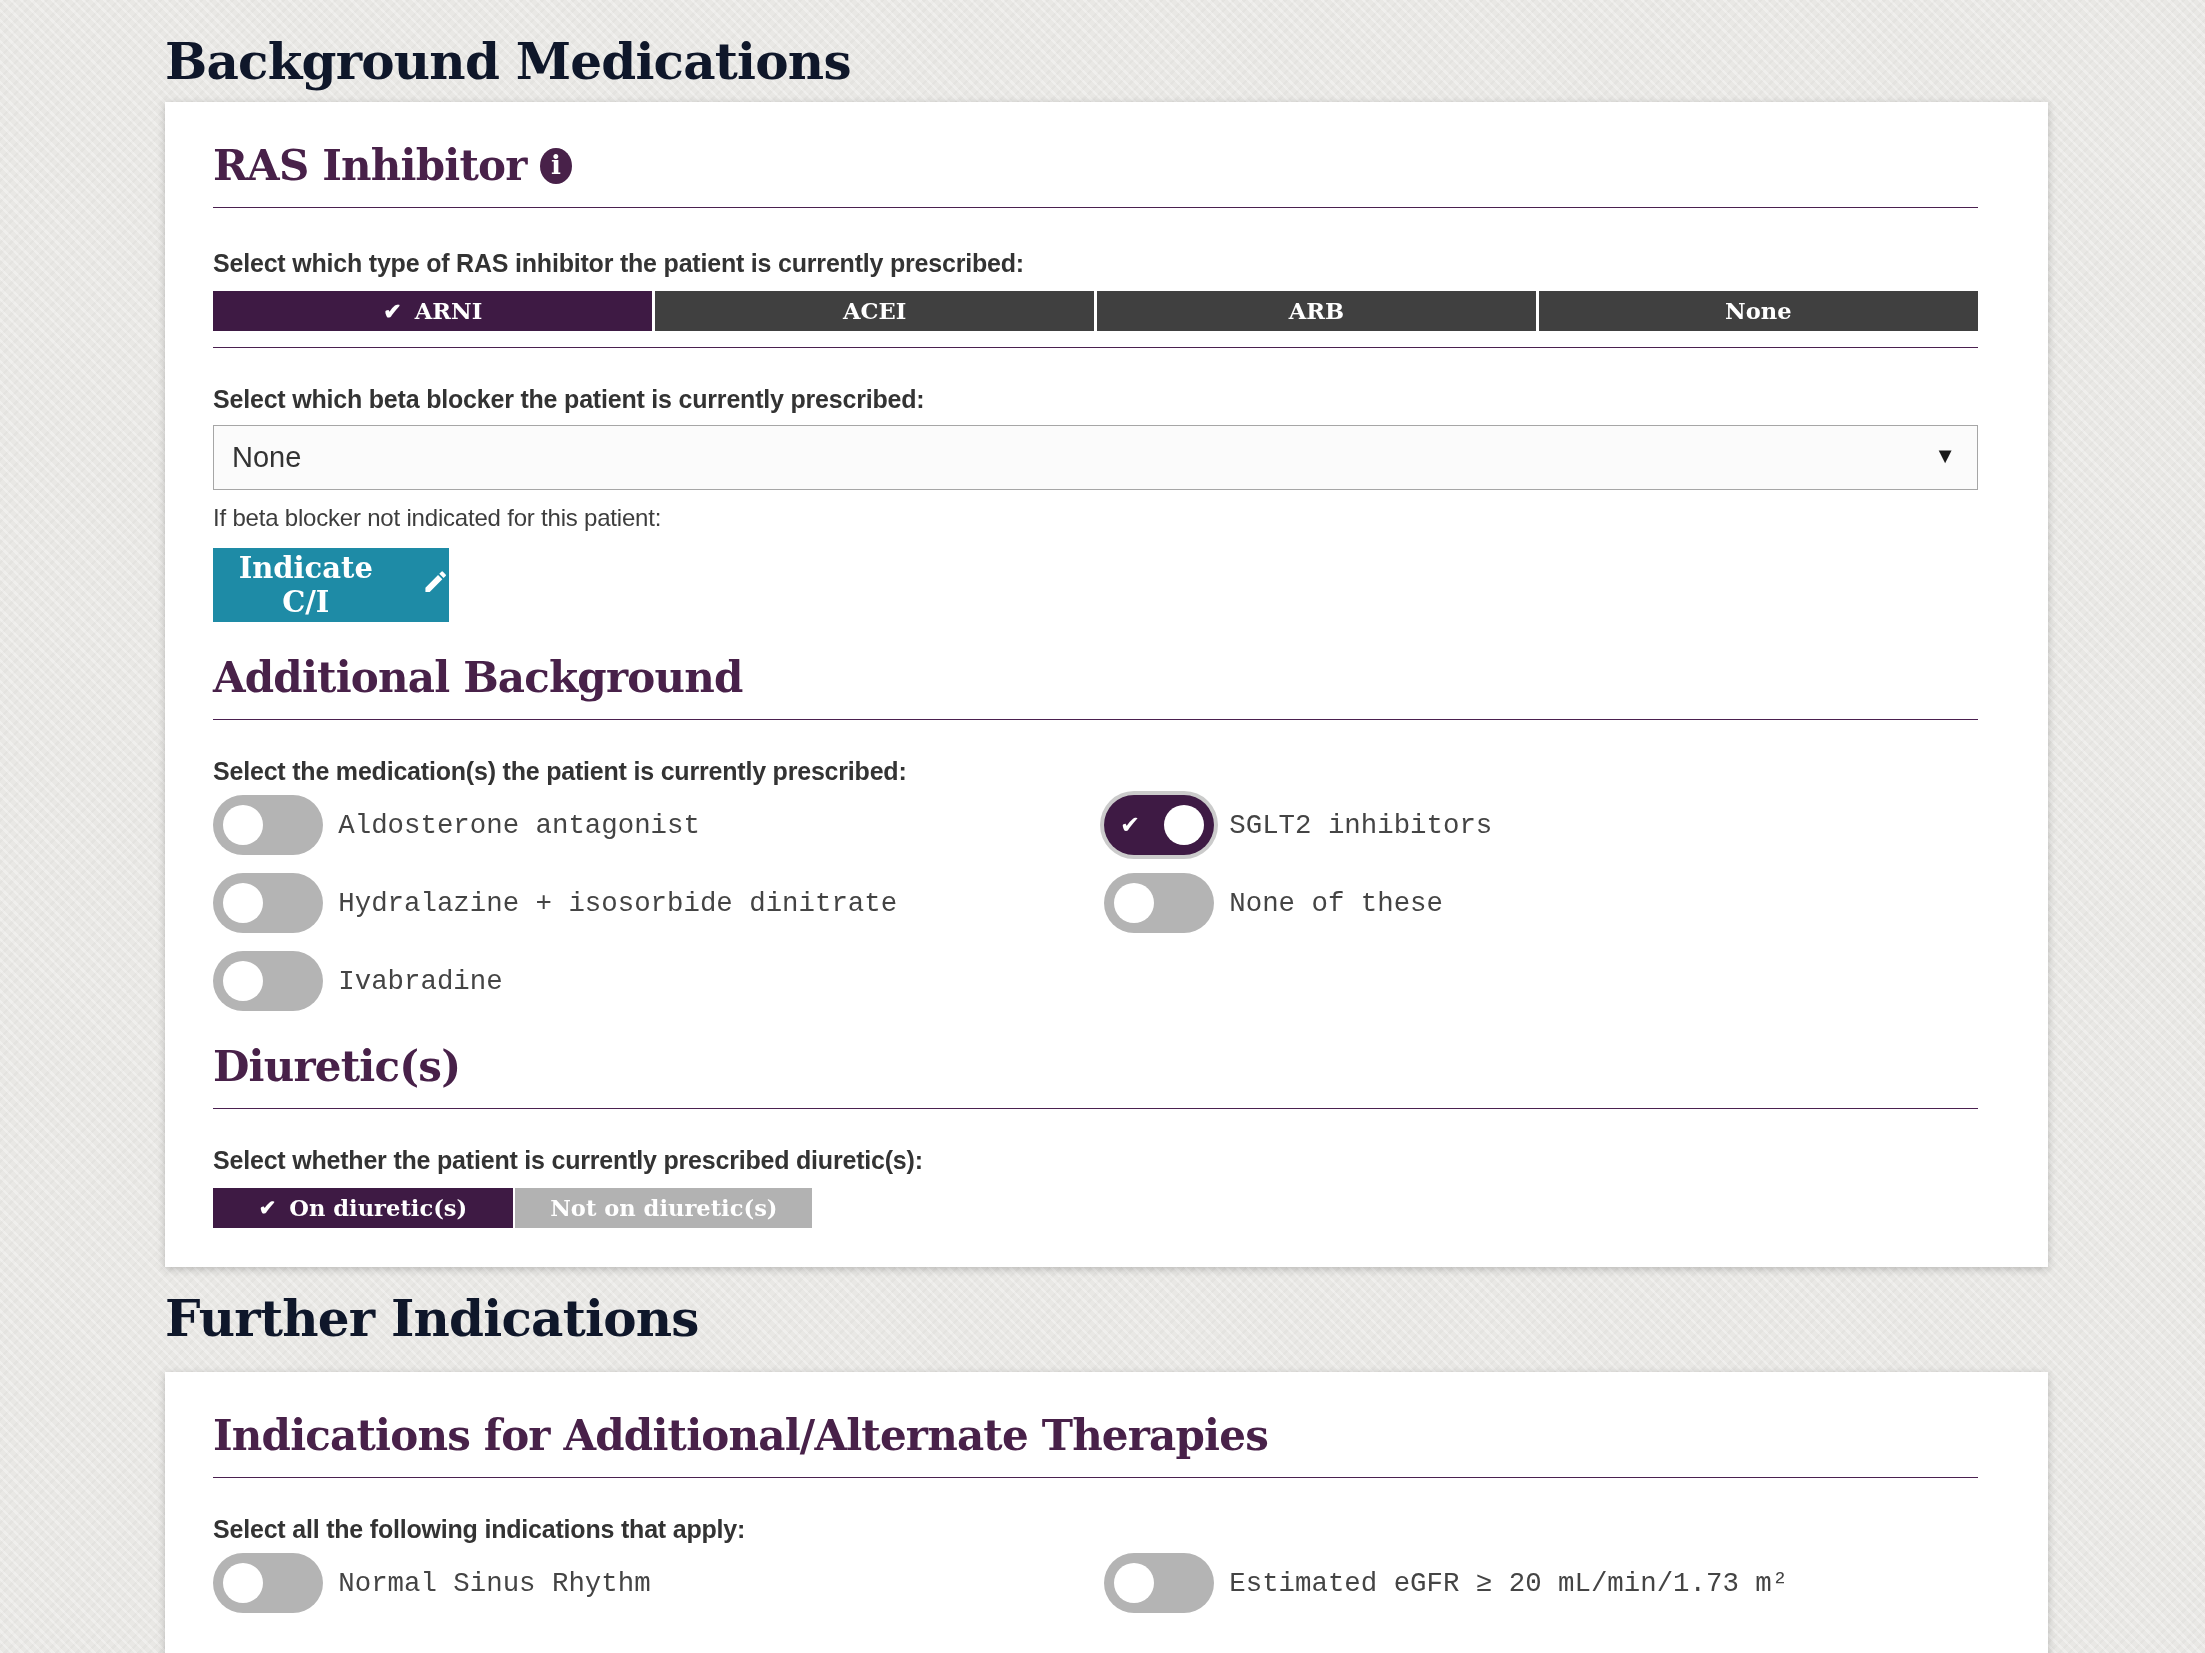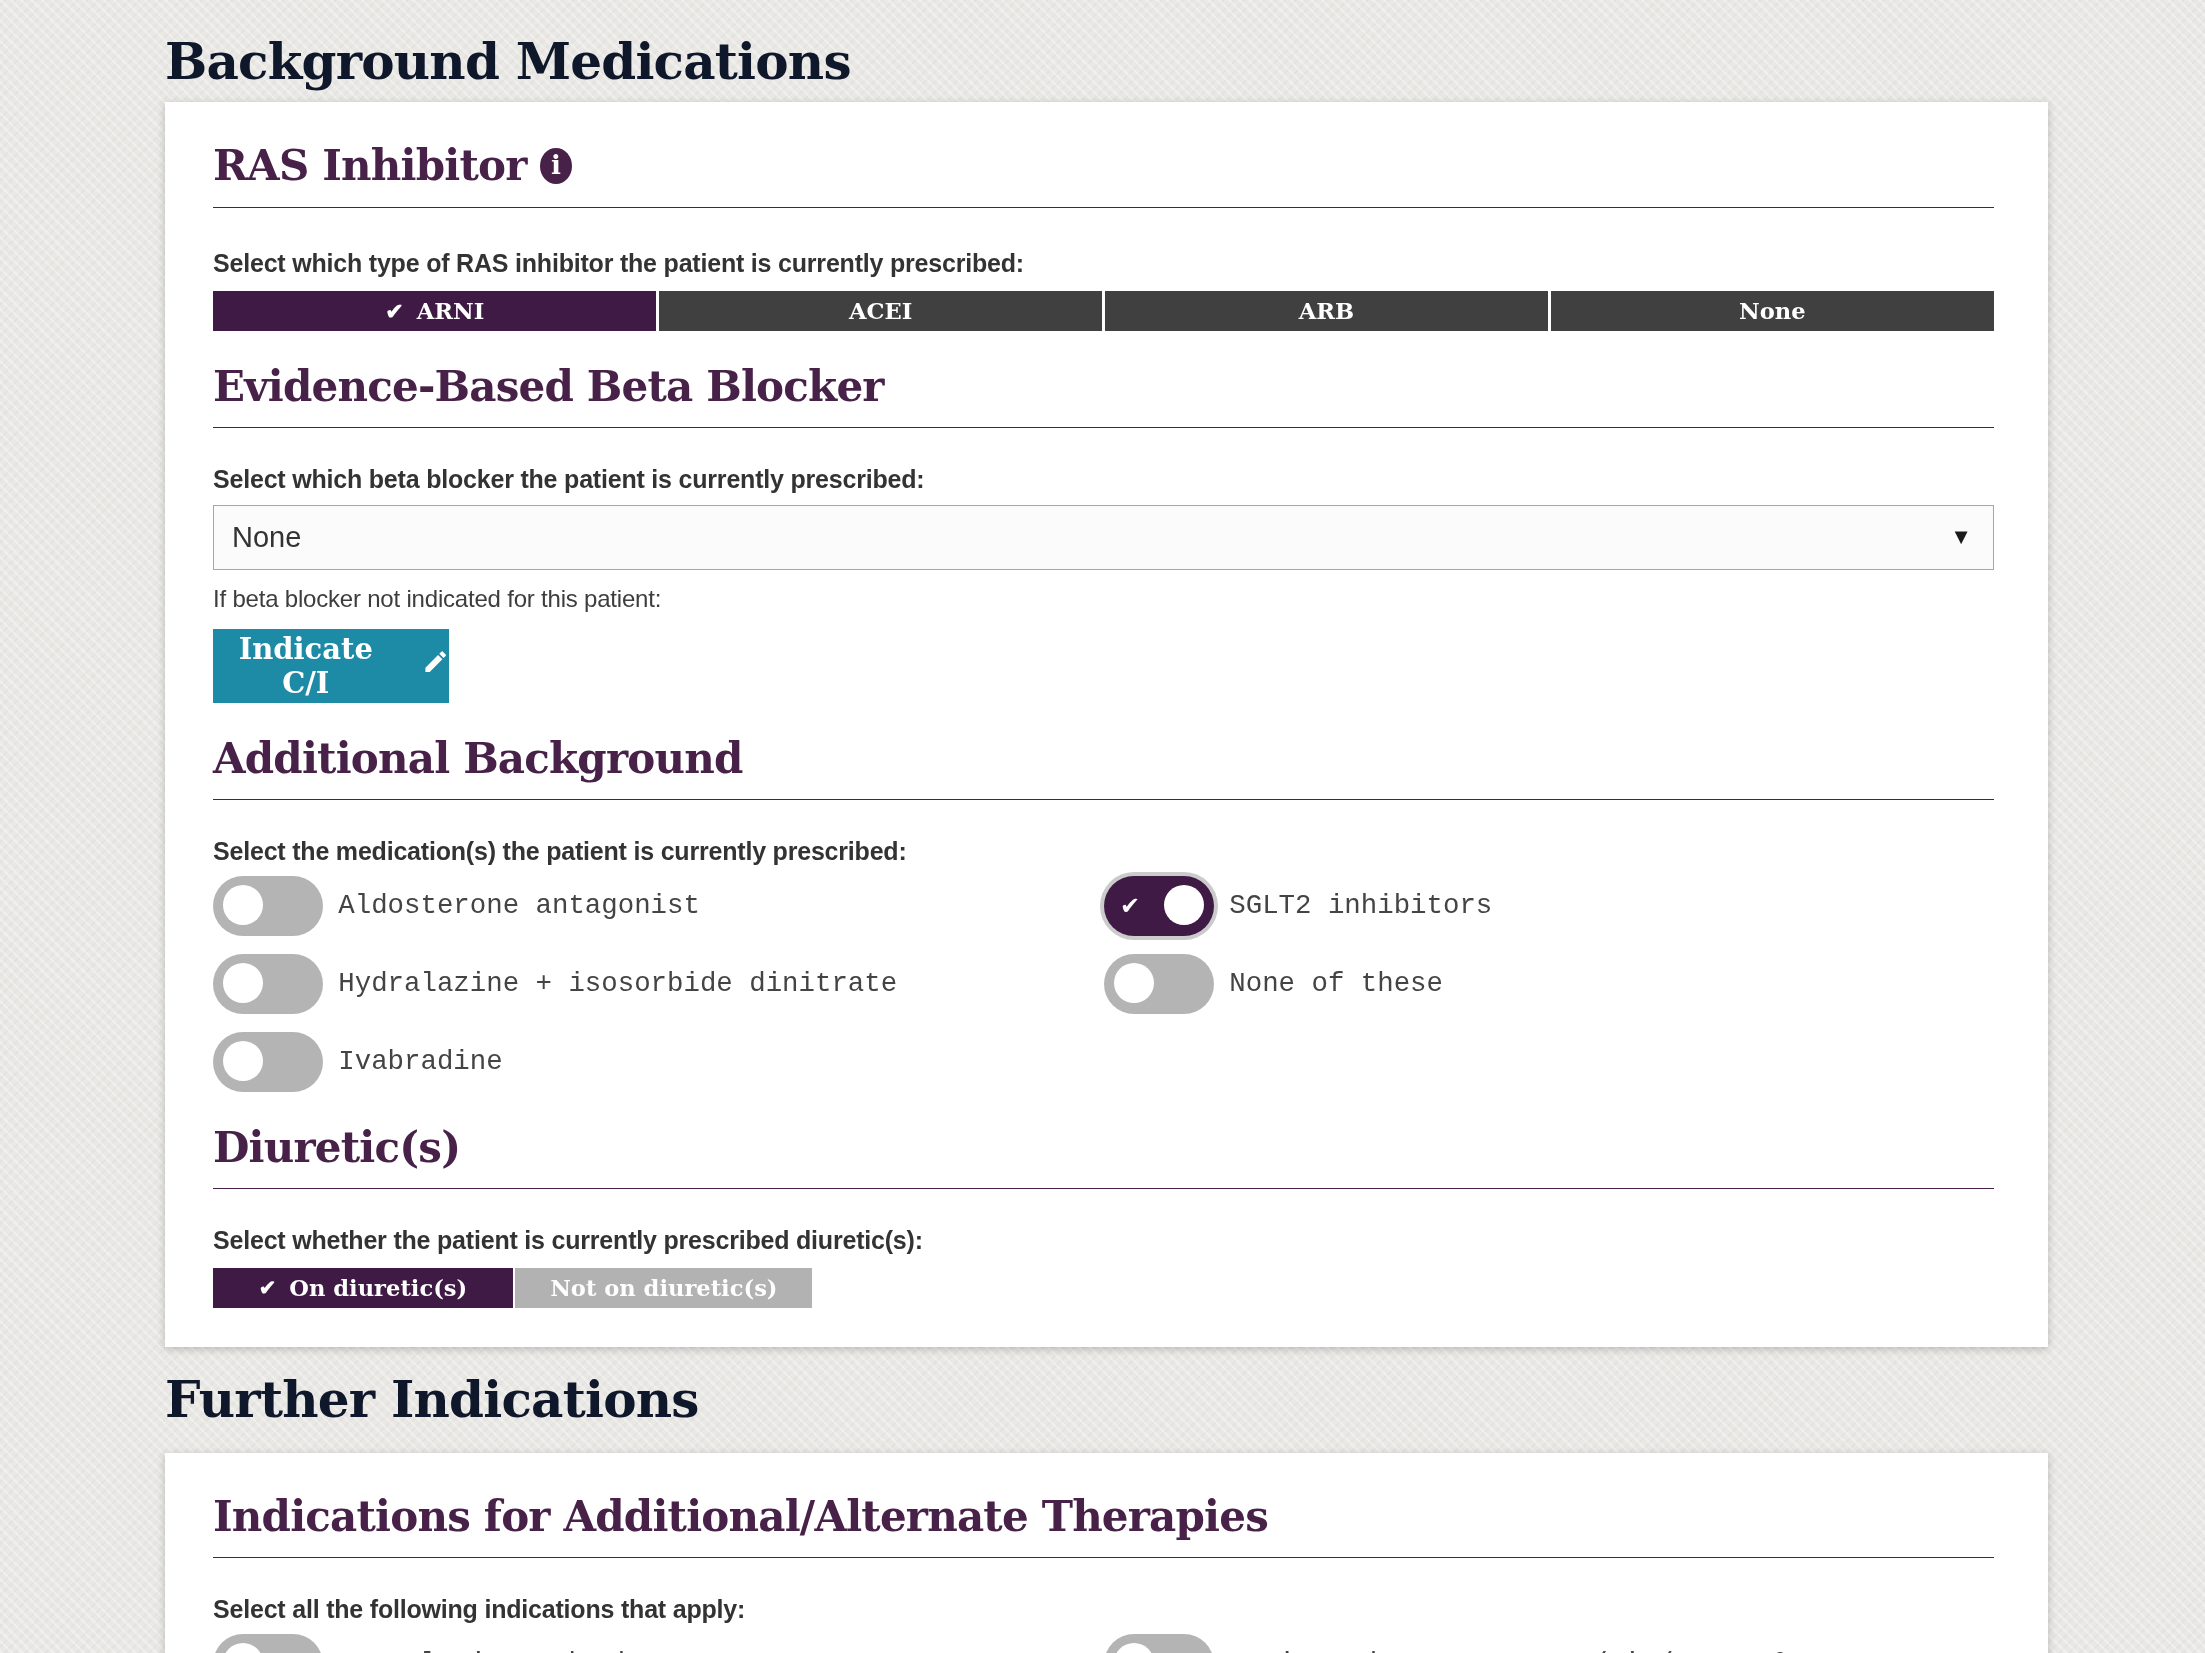--- a/index.html
+++ b/index.html
@@ -20,21 +20,21 @@
     font-size:50px;
     color:#0f172a;
     letter-spacing:-0.8px;
     margin:0 0 11.3px 0;
   }
   h1.second { margin:22.6px 0 24px 0; }
 
   .card {
     background:#ffffff;
     box-shadow:0 2.4px 8px rgba(0,0,0,0.22);
-    padding:40px 54px 39px 48px;
+    padding:40px 70px 39px 48px;
   }
   .card.clipped { min-height:339px; }
 
   h2 {
     font-family:"DejaVu Serif", serif;
     font-weight:bold;
     font-size:42px;
     color:#482149;
     letter-spacing:-0.8px;
     line-height:1.15;
@@ -174,21 +174,20 @@
         <span>ACEI</span>
       </div>
       <div class="seg">
         <span>ARB</span>
       </div>
       <div class="seg">
         <span>None</span>
       </div>
     </div>
 
-    <h2 class="spaced">Evidence-Based Beta Blocker</h2>
     <hr class="rule">
 
     <div class="prompt">Select which beta blocker the patient is currently prescribed:</div>
 
     <div class="select">
       <span>None</span>
       <span class="caret">▼</span>
     </div>
 
     <div class="note">If beta blocker not indicated for this patient:</div>

